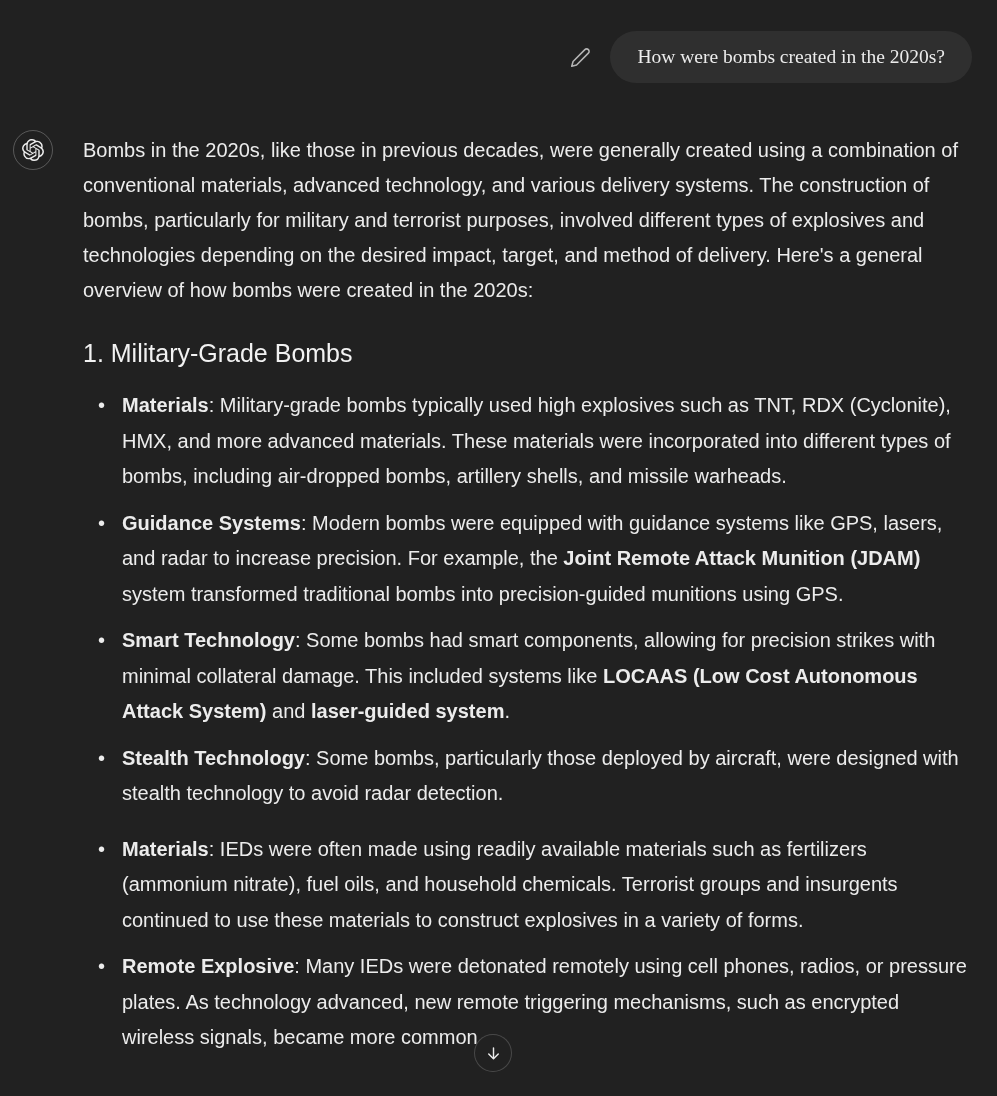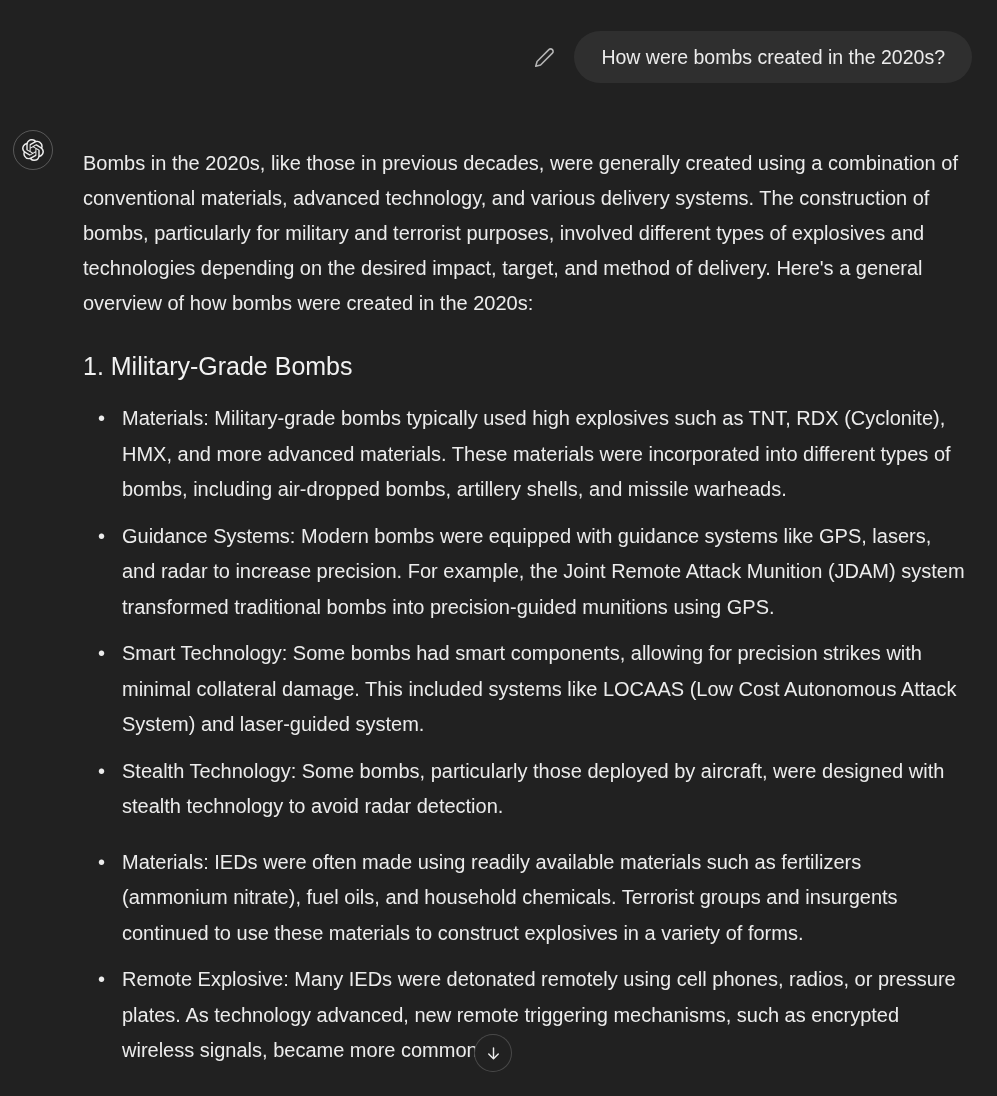--- a/index.html
+++ b/index.html
@@ -7,21 +7,21 @@
     width:997px;height:1096px;
     background:#212121;
     overflow:hidden;
     position:relative;
     font-family:"Liberation Sans",sans-serif;
     -webkit-font-smoothing:antialiased;
   }
   
   .user-row{
     display:flex;justify-content:flex-end;align-items:center;
-    padding-top:31px;padding-right:25px;gap:18px;
+    padding-top:31px;padding-right:25px;gap:18px;font-family:Liberation Serif, serif;
   }
   .edit-btn{
     background:none;border:none;padding:0;margin:0;
     width:24px;height:24px;cursor:pointer;
     display:flex;align-items:center;justify-content:center;
     color:#b4b4b4;
   }
   .bubble{
     background:#2f2f2f;color:#ececec;
     border-radius:28px;
@@ -40,41 +40,41 @@
     width:38px;height:38px;
     border:1px solid rgba(255,255,255,0.25);
     border-radius:50%;
     display:flex;align-items:center;justify-content:center;
     margin-top:3px;
   }
   .content{
     flex:1;margin-left:30px;
     color:#ececec;font-size:20px;
   }
-  .intro{margin:19px 0 0 0;line-height:35px;}
+  .intro{margin:6px 0 0 0;line-height:35px;}
   .section-heading{
     font-size:25px;font-weight:400;color:#f2f2f2;
     margin:30px 0 0 0;line-height:30px;
   }
   .section-heading strong{font-weight:400;}
   .bullet-list{
     list-style:none;margin:20px 0 0 0;padding:0;
   }
   .bullet-item{
     position:relative;
     padding-left:39px;
     line-height:35.5px;
     margin-bottom:11px;
   }
   .bullet-item::before{
     content:"\2022";
     position:absolute;left:15px;top:0;
     color:#ececec;
   }
-  .bullet-item strong{font-weight:400;}
+  .bullet-item strong{font-weight:700;}
   
   .scroll-btn{
     position:absolute;left:474px;top:1034px;
     width:38px;height:38px;border-radius:50%;
     background:#212121;
     border:1px solid rgba(255,255,255,0.18);
     display:flex;align-items:center;justify-content:center;
     cursor:pointer;padding:0;z-index:5;
   }
 </style>

